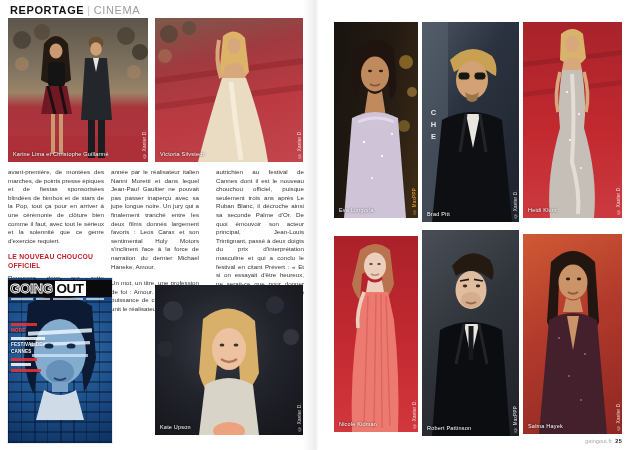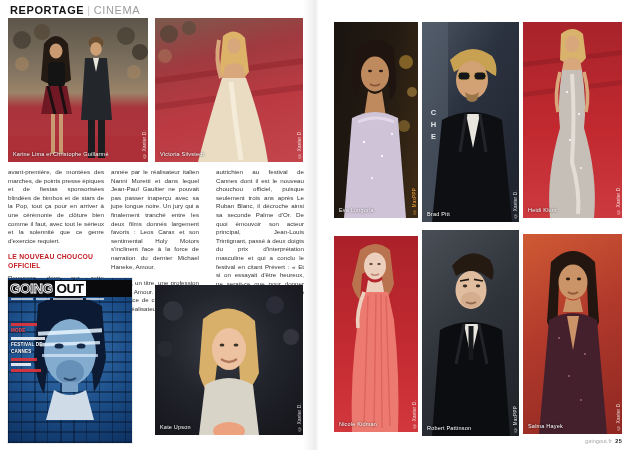--- a/index.html
+++ b/index.html
@@ -59,21 +59,21 @@
   }
   
   .col{position:absolute;top:168px;font-size:6.2px;line-height:8.6px;color:#333;text-align:justify;}
   .col p{margin:0 0 8px 0;}
   .c1{left:8px;width:96px;}
   .c2{left:111px;width:88px;}
   .c3{left:216px;width:88px;}
   .subhead{font-size:6.8px;font-weight:bold;color:#c22027;margin:1px 0 3px 0;letter-spacing:.2px;text-align:left;}
   
   .cover{
-    position:absolute;left:8px;top:278px;width:124px;height:165px;overflow:hidden;
+    position:absolute;left:8px;top:278px;width:104px;height:165px;overflow:hidden;
     background:
       repeating-linear-gradient(90deg,rgba(4,20,45,.45) 0 1.5px,rgba(0,0,0,0) 1.5px 13px),
       repeating-linear-gradient(0deg,rgba(4,20,45,.45) 0 1.5px,rgba(0,0,0,0) 1.5px 10px),
       radial-gradient(circle at 50% 42%,#3d7ab8 0%,#1c4e88 55%,#0d3060 100%);
     box-shadow:0 0 0 1px rgba(0,0,0,.08);
   }
   .cover svg{position:absolute;left:0;top:16px;width:100%;height:126px;}
   .masthead{position:absolute;left:0;top:2px;width:100%;height:17px;background:#0a0a0c;display:flex;align-items:center;z-index:4;}
   .mh-going{
     font-weight:bold;font-size:13.5px;letter-spacing:-.5px;margin-left:2px;

